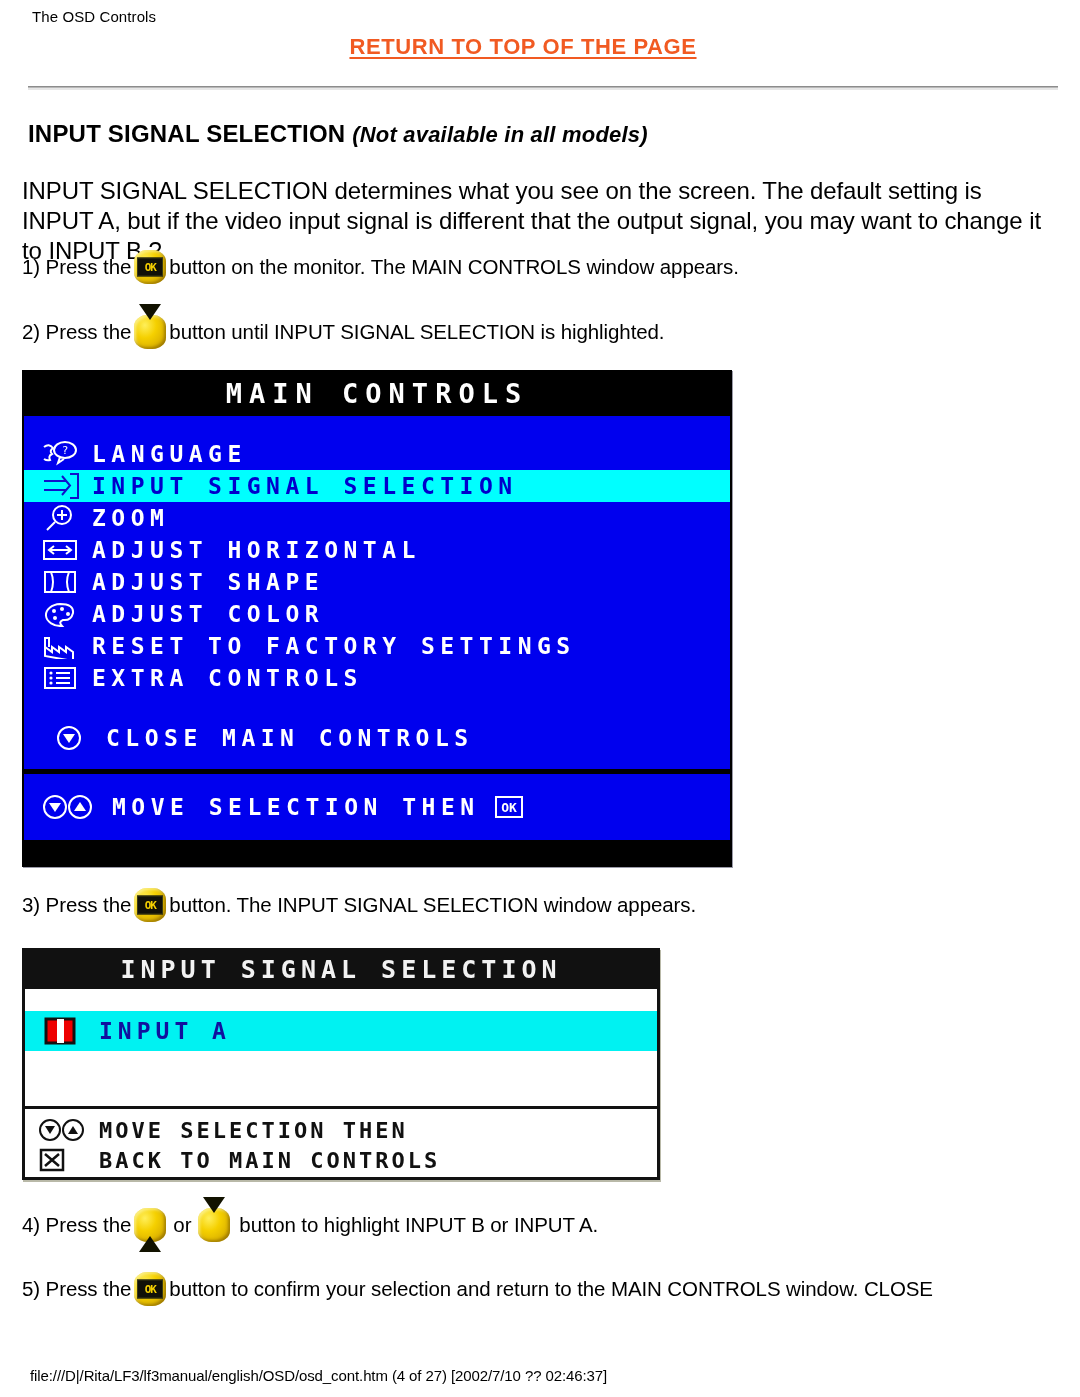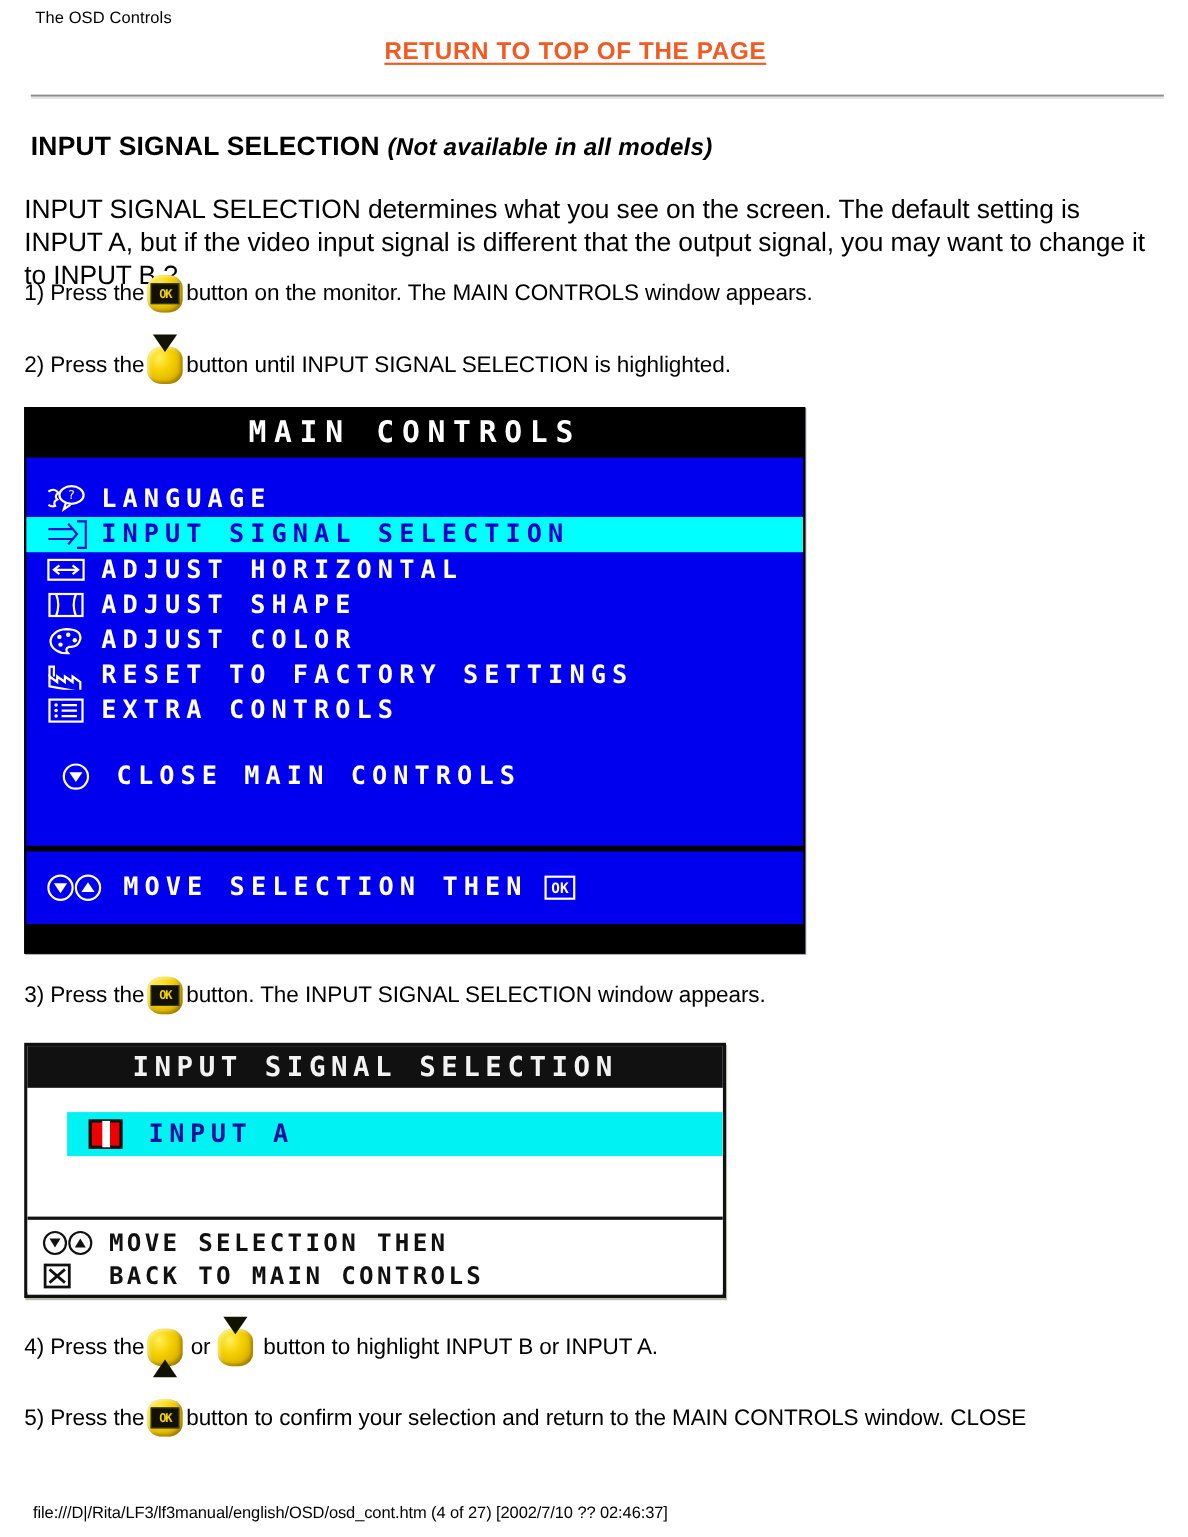--- a/index.html
+++ b/index.html
@@ -242,21 +242,20 @@
     padding-top: 22px;
     box-sizing: border-box;
   }
   #osd-input .inp-row {
     display: flex;
     align-items: center;
     height: 40px;
     padding-left: 18px;
     background: #00f2f2;
     color: #11119e;
-    margin-left: 36px;
   }
   #osd-input .inp-row .ico {
     width: 56px;
     flex: 0 0 56px;
   }
   #osd-input .inp-row .lbl {
     font-size: 23px;
     font-weight: bold;
     letter-spacing: 5px;
     white-space: nowrap;
@@ -361,20 +360,32 @@
           <path d="M30 2 h8 v24 h-8"></path>
               <path d="M4 9 h22"></path>
               <path d="M4 18 h22"></path>
           <path d="M22 4 l8 9.5 l-8 9.5"></path>
             </g>
           </svg>
       </span>
       <span class="lbl">INPUT SIGNAL SELECTION</span>
     </div>
 
+    <div class="osd-row">
+      <span class="ico">
+        <svg width="40" height="28" viewBox="0 0 40 28">
+            <g fill="none" stroke="#fff" stroke-width="2">
+          <circle cx="22" cy="11" r="9"></circle>
+              <path d="M15 18 l-8 8"></path>
+          <path d="M22 6 v10 M17 11 h10"></path>
+            </g>
+          </svg>
+      </span>
+      <span class="lbl">ZOOM</span>
+    </div>
 
     <div class="osd-row">
       <span class="ico">
         <svg width="40" height="26" viewBox="0 0 40 26">
             <g fill="none" stroke="#fff" stroke-width="2">
           <rect x="4" y="4" width="32" height="18"></rect>
               <path d="M10 13 h20"></path>
           <path d="M14 9 l-5 4 l5 4"></path>
               <path d="M26 9 l5 4 l-5 4"></path>
             </g>

